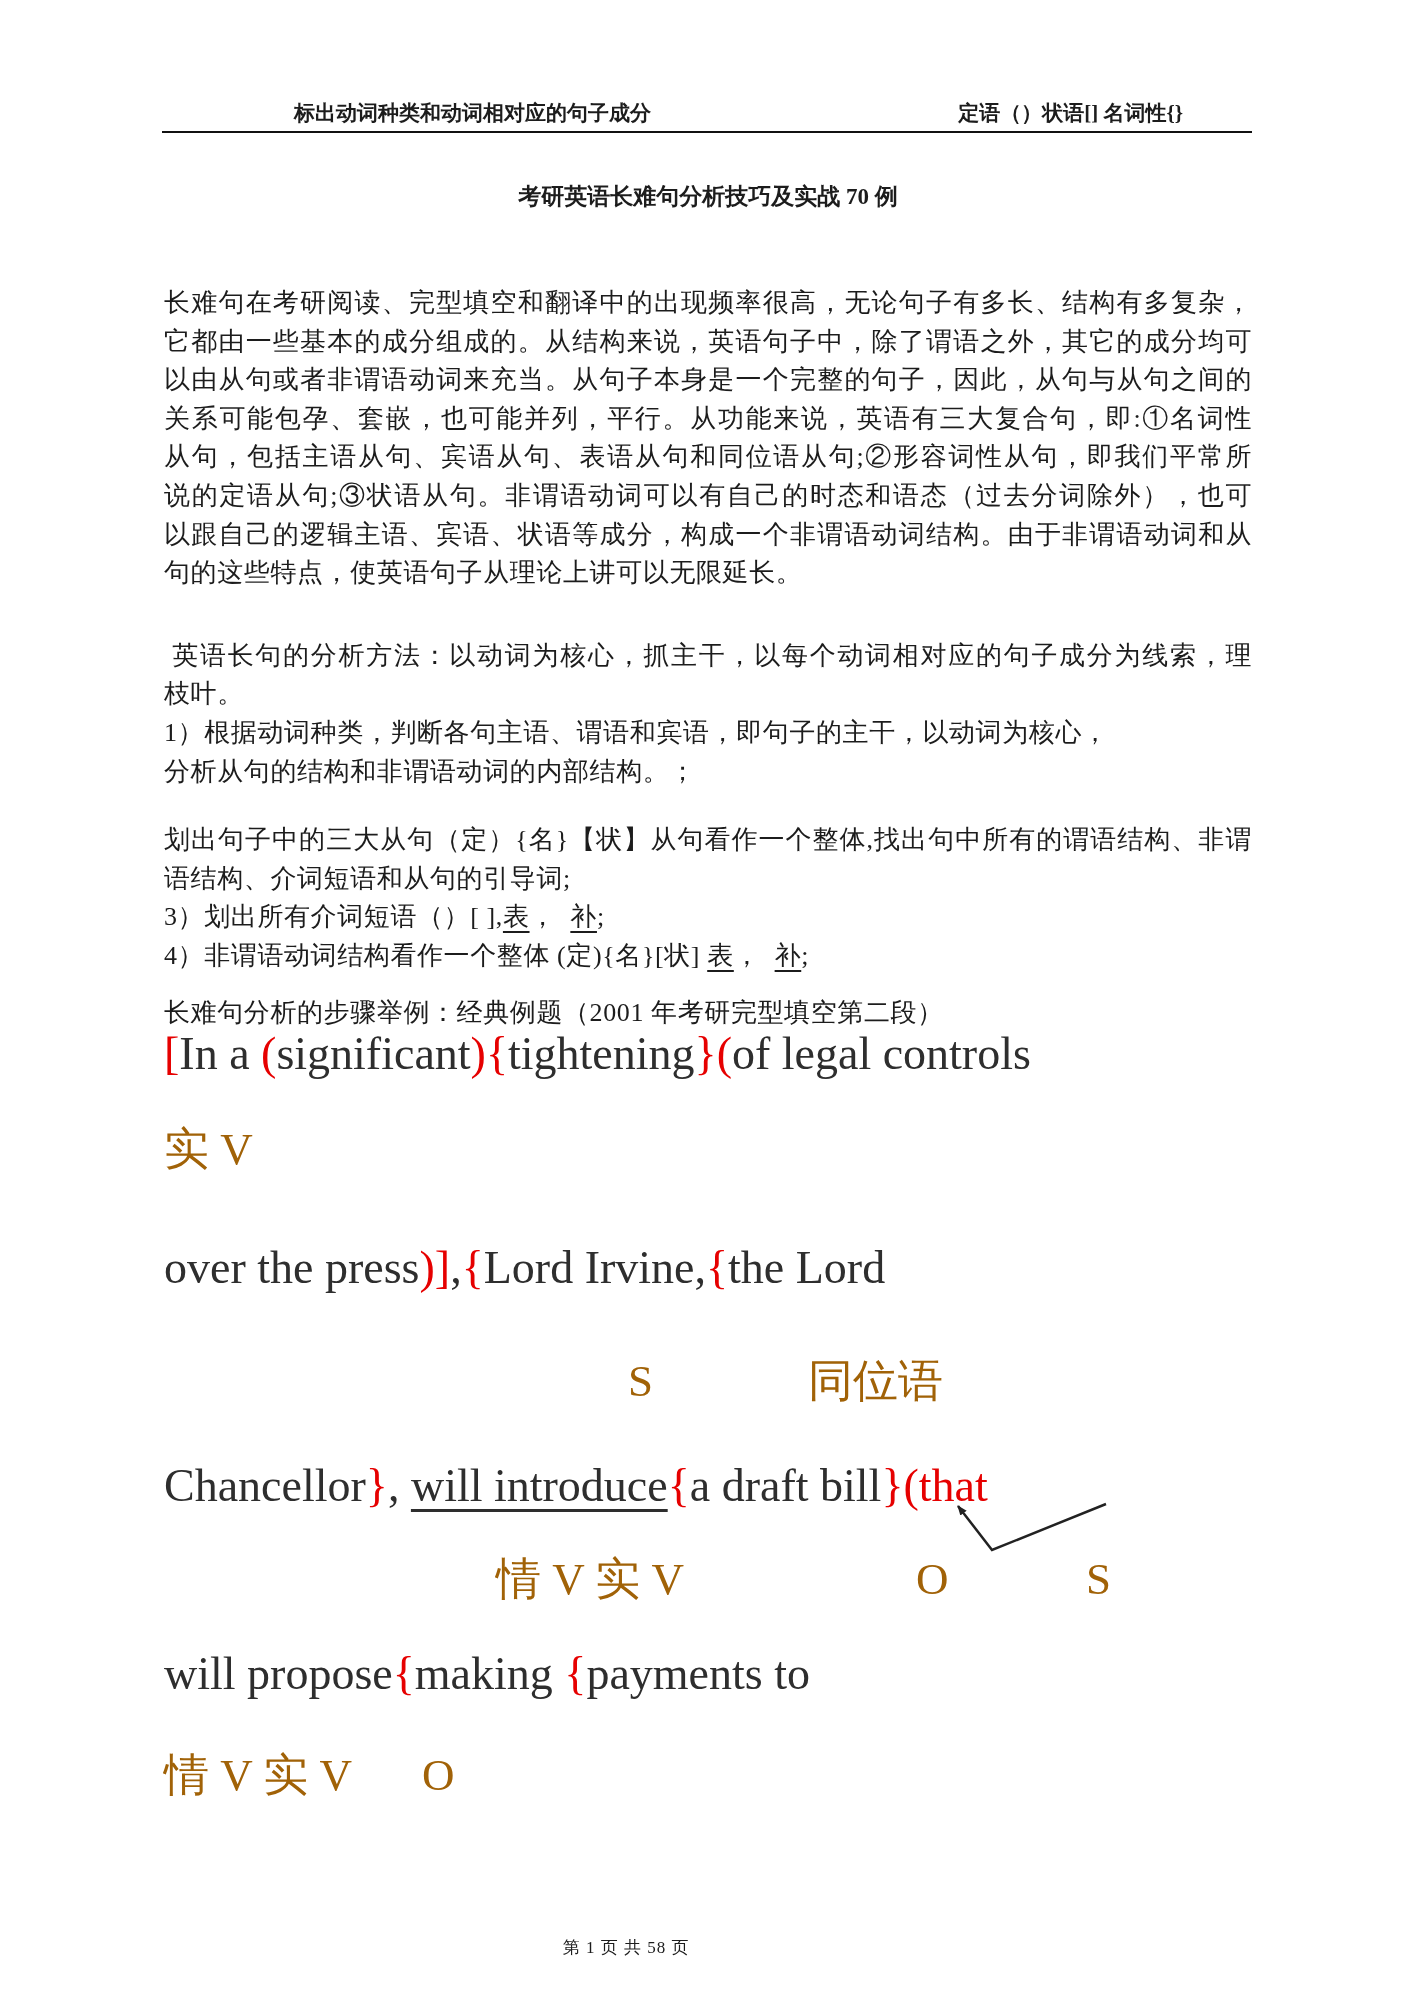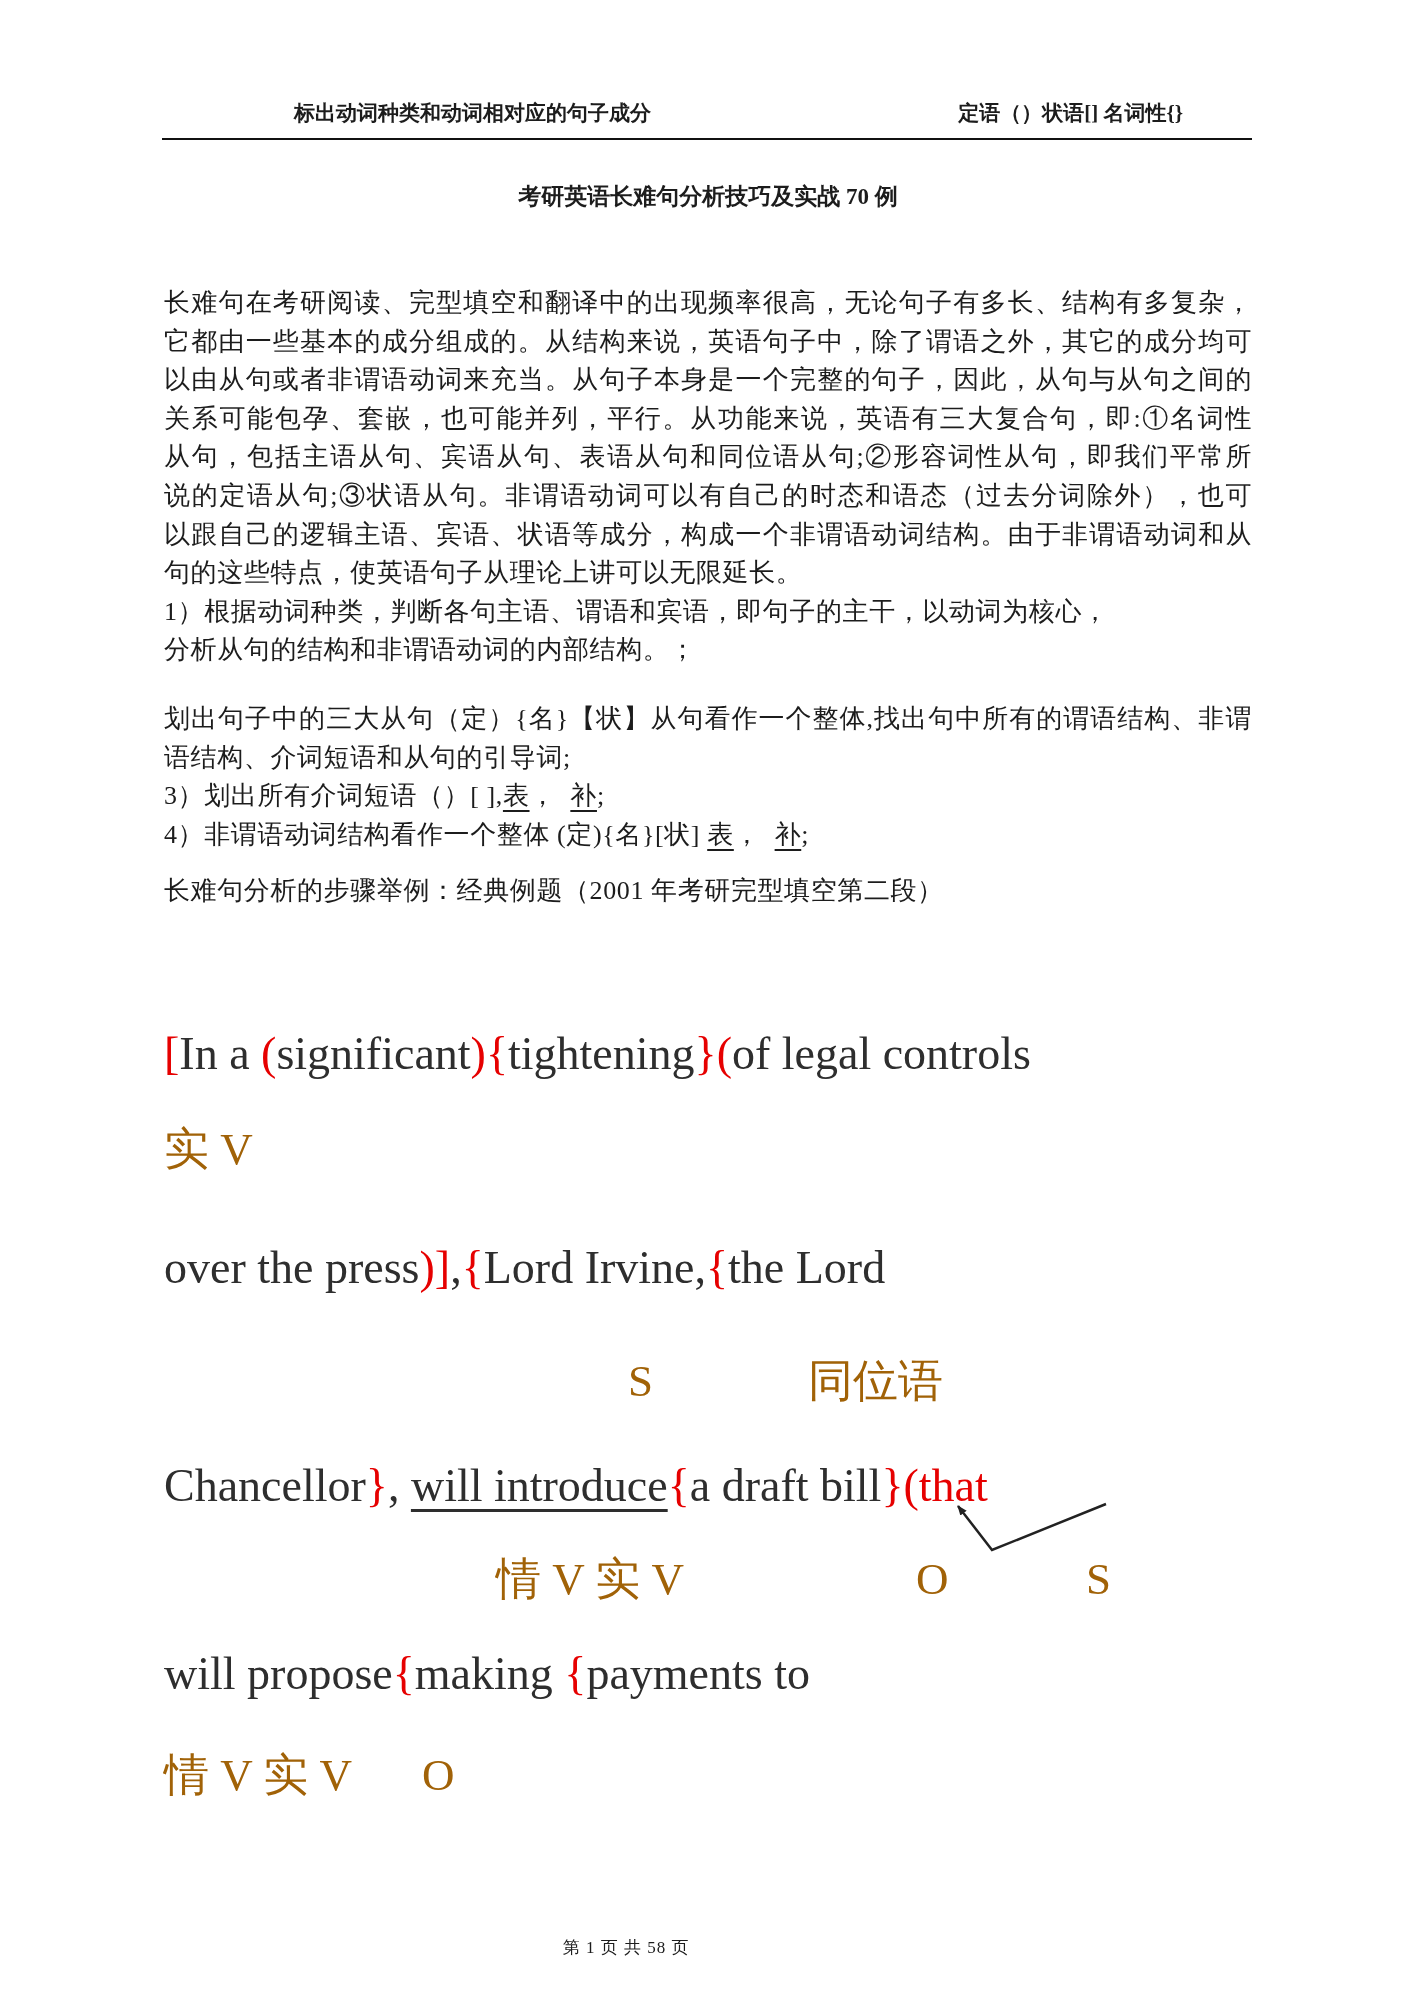--- a/index.html
+++ b/index.html
@@ -3,21 +3,21 @@
 <meta charset="utf-8">
 <style>
   html,body{margin:0;padding:0;background:#ffffff;}
   .page{
     position:relative;width:1414px;height:1999px;background:#ffffff;
     font-family:"Liberation Serif","DejaVu Serif",serif;color:#1c1c1c;overflow:hidden;
   }
   
   .hdr{
     position:absolute;top:99px;left:162px;width:1090px;
-    border-bottom:2px solid #111;padding-bottom:11px;
+    border-bottom:2px solid #111;padding-bottom:4px;
     display:flex;font-weight:bold;font-size:21px;white-space:pre;
   }
   .hdr-l{margin-left:132px;}
   .hdr-r{margin-left:auto;margin-right:69px;}
   
   .content{position:absolute;top:176px;left:164px;width:1088px;}
   .title{font-size:23px;font-weight:bold;text-align:center;margin:0;line-height:42px;}
   .para{font-size:26px;line-height:38.6px;letter-spacing:0.6px;}
   .jl{text-align:justify;text-align-last:justify;white-space:pre-wrap;}
   .nl{white-space:pre-wrap;}
@@ -67,20 +67,24 @@
       <div class="jl">长难句在考研阅读、完型填空和翻译中的出现频率很高，无论句子有多长、结构有多复杂，</div>
       <div class="jl">它都由一些基本的成分组成的。从结构来说，英语句子中，除了谓语之外，其它的成分均可</div>
       <div class="jl">以由从句或者非谓语动词来充当。从句子本身是一个完整的句子，因此，从句与从句之间的</div>
       <div class="jl">关系可能包孕、套嵌，也可能并列，平行。从功能来说，英语有三大复合句，即:①名词性</div>
       <div class="jl">从句，包括主语从句、宾语从句、表语从句和同位语从句;②形容词性从句，即我们平常所</div>
       <div class="jl">说的定语从句;③状语从句。非谓语动词可以有自己的时态和语态（过去分词除外），也可</div>
       <div class="jl">以跟自己的逻辑主语、宾语、状语等成分，构成一个非谓语动词结构。由于非谓语动词和从</div>
       <div class="nl">句的这些特点，使英语句子从理论上讲可以无限延长。</div>
     </div>
 
+    <div class="para method">
+      <div class="jl"> 英语长句的分析方法：以动词为核心，抓主干，以每个动词相对应的句子成分为线索，理</div>
+      <div class="nl">枝叶。</div>
+    </div>
 
     <div class="para">
       <div class="nl">1）根据动词种类，判断各句主语、谓语和宾语，即句子的主干，以动词为核心，</div>
       <div class="nl">分析从句的结构和非谓语动词的内部结构。；</div>
     </div>
 
     <div class="para item2">
       <div class="jl">划出句子中的三大从句（定）{名}【状】从句看作一个整体,找出句中所有的谓语结构、非谓</div>
       <div class="nl">语结构、介词短语和从句的引导词;</div>
     </div>

